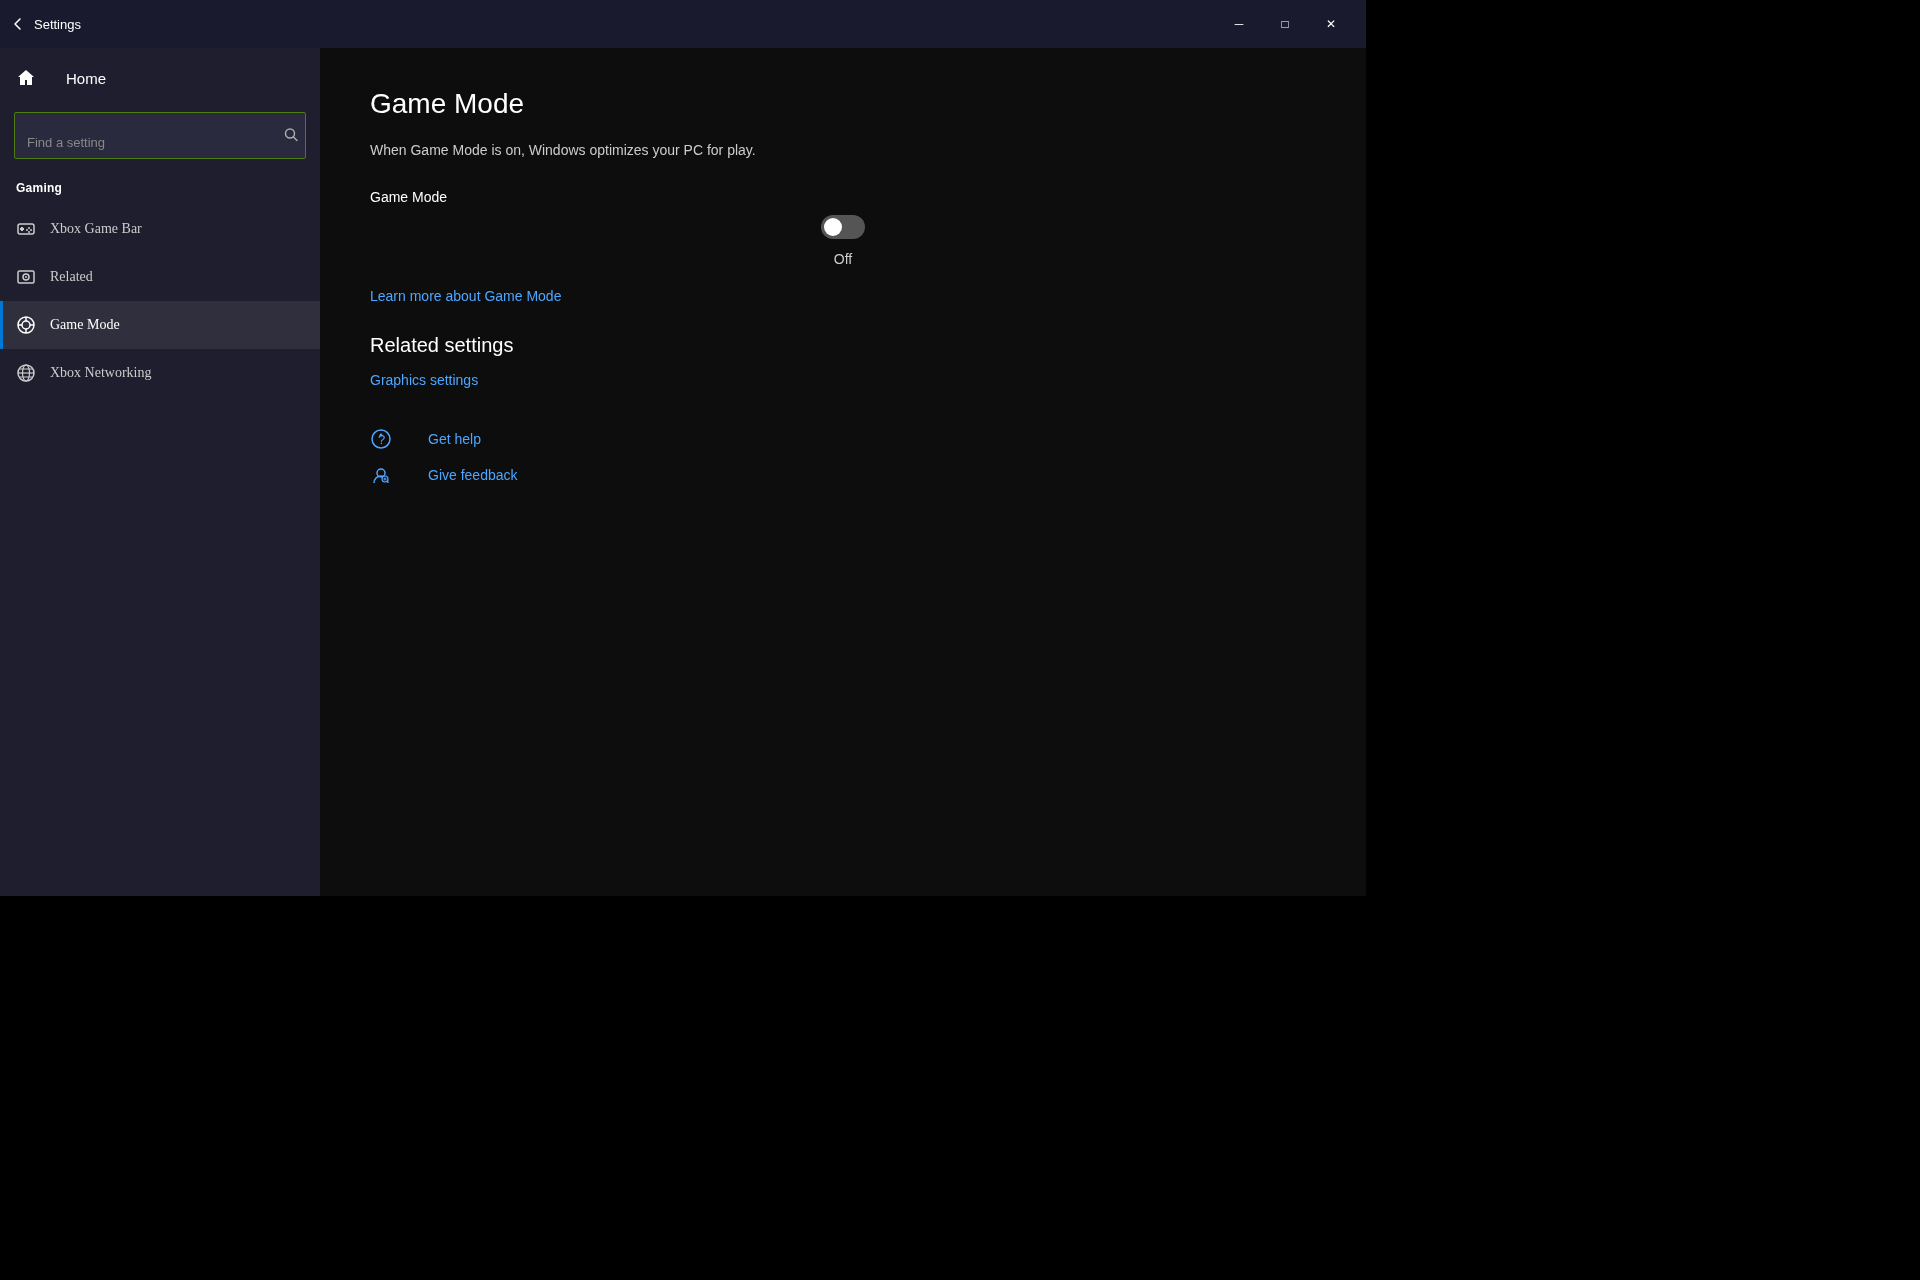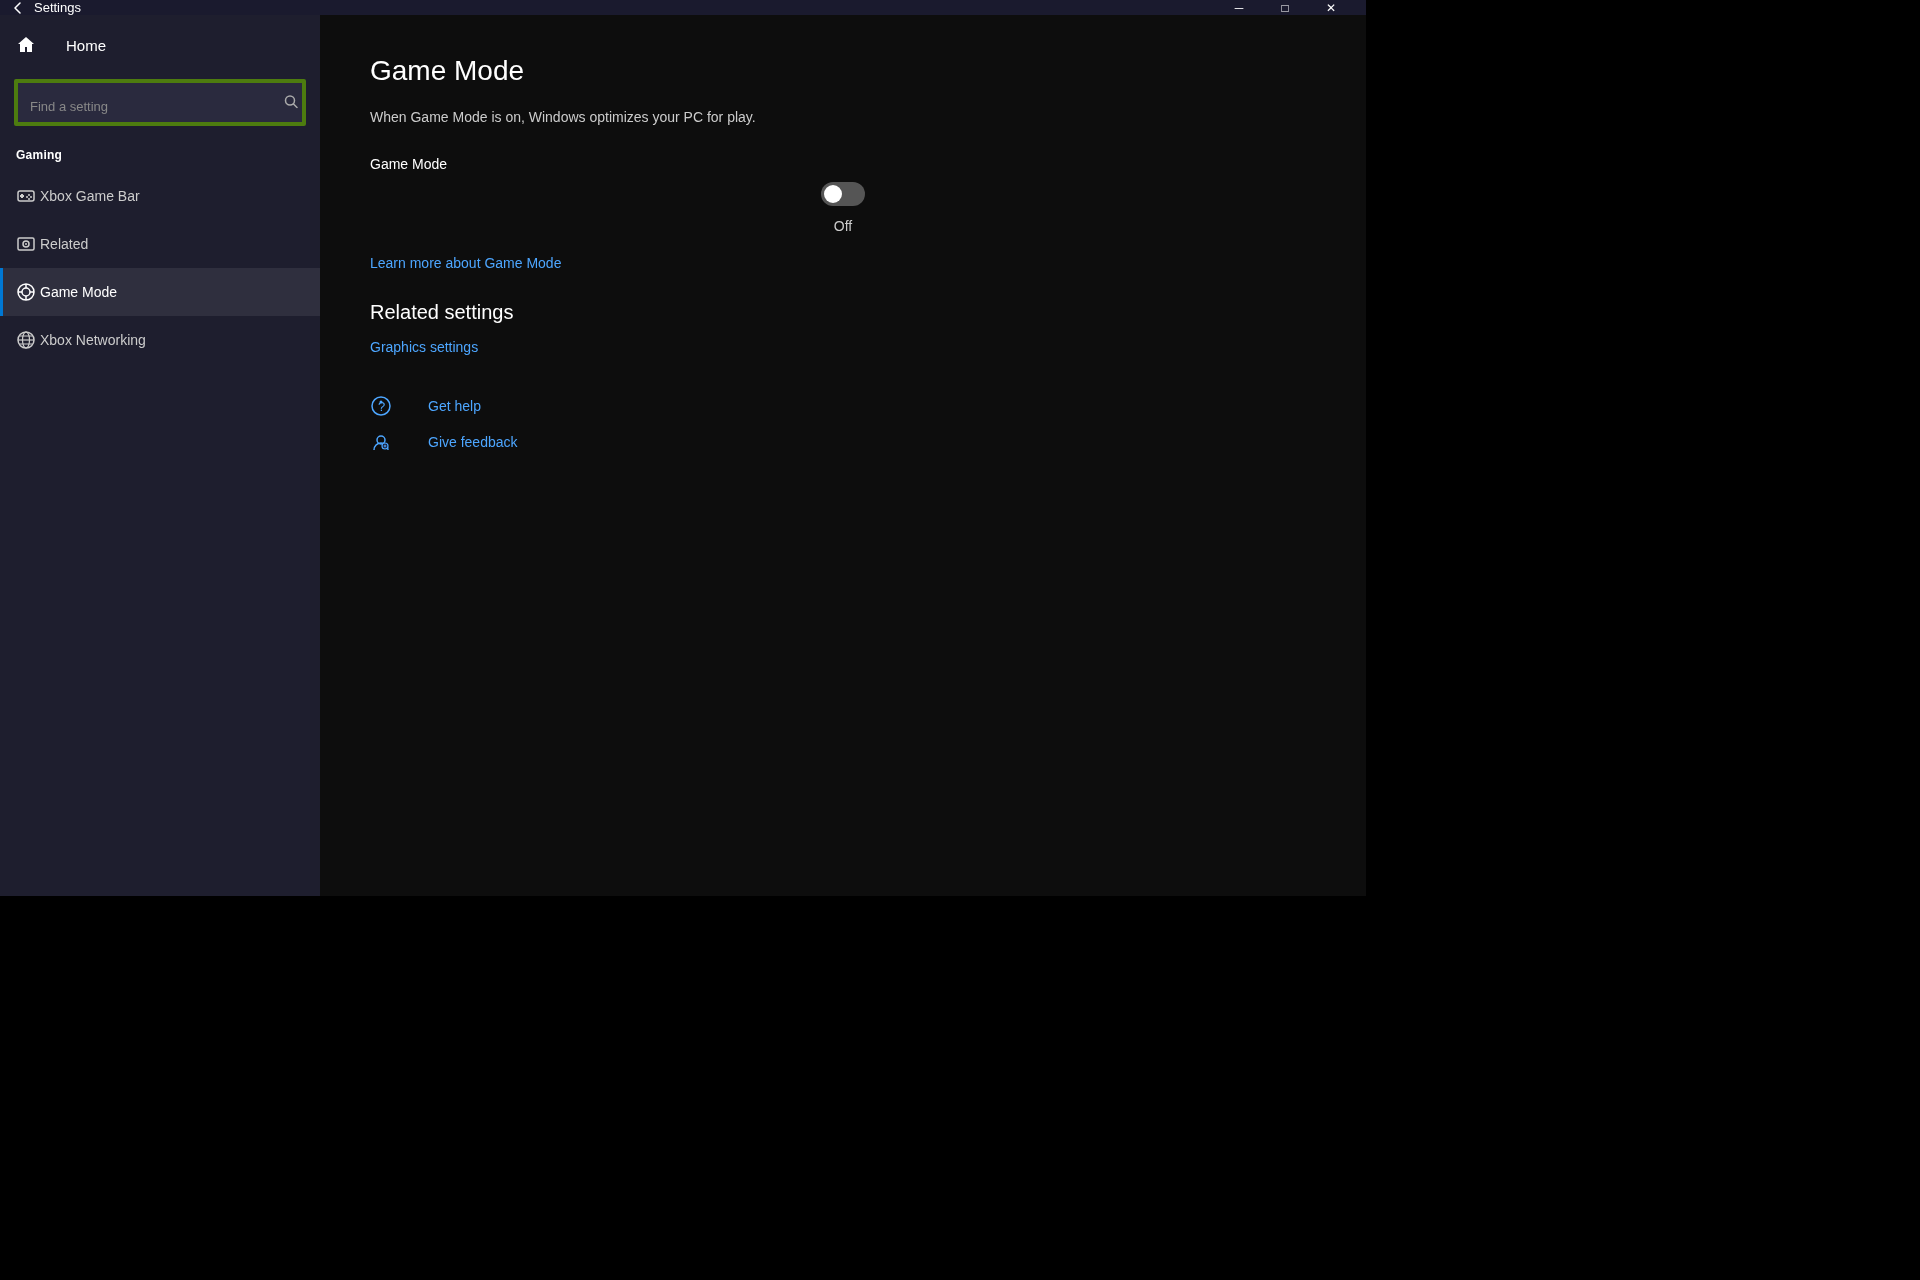--- a/index.html
+++ b/index.html
@@ -10,21 +10,21 @@
       background: #000;
       font-family: 'Segoe UI', sans-serif;
       color: #fff;
       overflow: hidden;
       display: flex;
       flex-direction: column;
     }
 
     
     .titlebar {
-      height: 15px;
+      height: 48px;
       background: #1a1a2e;
       display: flex;
       align-items: center;
       padding: 0 12px;
       flex-shrink: 0;
       user-select: none;
     }
     .titlebar-back {
       color: #fff;
       font-size: 14px;
@@ -85,23 +85,23 @@
       font-size: 15px;
     }
 
     .sidebar-search {
       margin: 4px 14px 16px 14px;
       position: relative;
     }
     .sidebar-search input {
       width: 100%;
       background: #2a2a3e;
-      border: 4px solid #4d7c0f;
-      color: #fff;
-      padding: 16px 36px 8px 12px;
+      border: 1px solid #4d7c0f;
+      color: #fff;
+      padding: 22px 36px 8px 12px;
       font-size: 13px;
       outline: none;
       border-radius: 2px;
     }
     .sidebar-search input::placeholder { color: #888; }
     .search-icon-btn {
       position: absolute;
       right: 8px;
       top: 50%;
       transform: translateY(-50%);
@@ -116,26 +116,27 @@
       font-size: 12px;
       font-weight: 600;
       color: #fff;
       padding: 6px 16px 10px 16px;
       letter-spacing: 0.02em;
     }
 
     .sidebar-item {
       display: flex;
       align-items: center;
-      gap: 4px;
+      gap: 14px;
       padding: 14px 16px;
       cursor: pointer;
       font-size: 14px;
       color: #ccc;
       position: relative;
+      font-family: Liberation Serif, serif;
     }
     .sidebar-item.active {
       background: rgba(255,255,255,0.08);
       color: #fff;
     }
     .sidebar-item.active::before {
       content: '';
       position: absolute;
       left: 0;
       top: 0;

